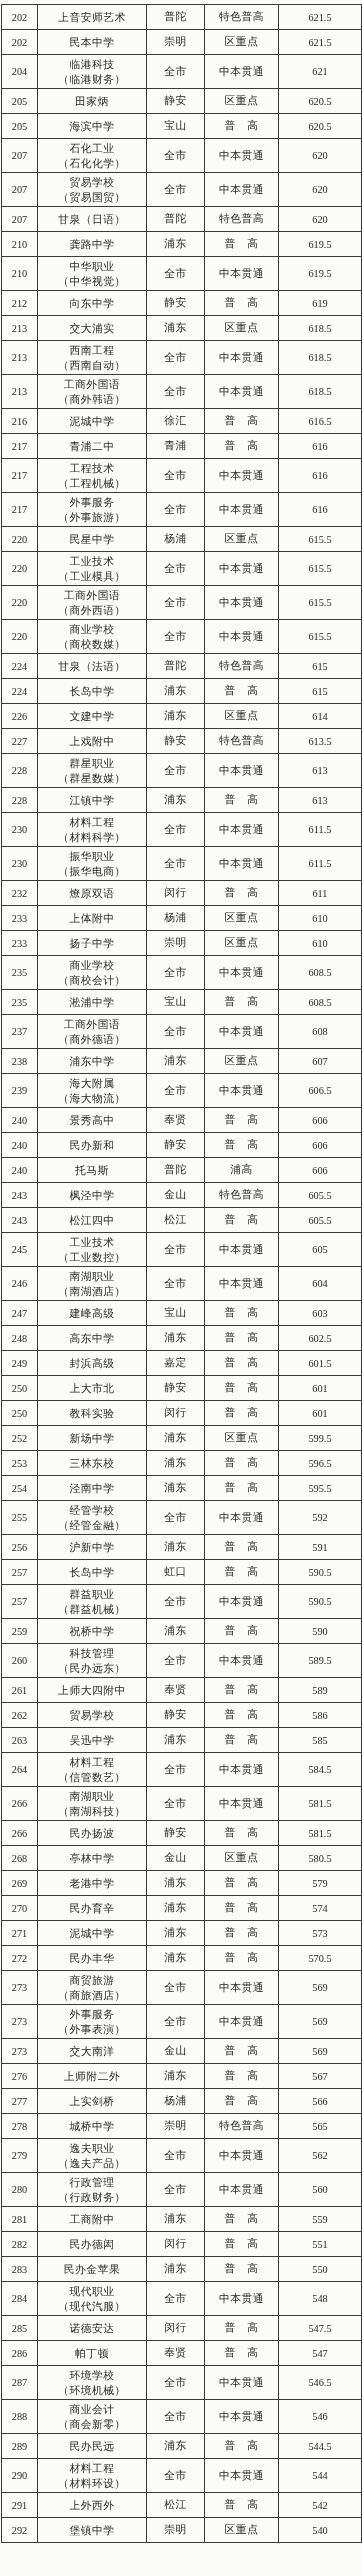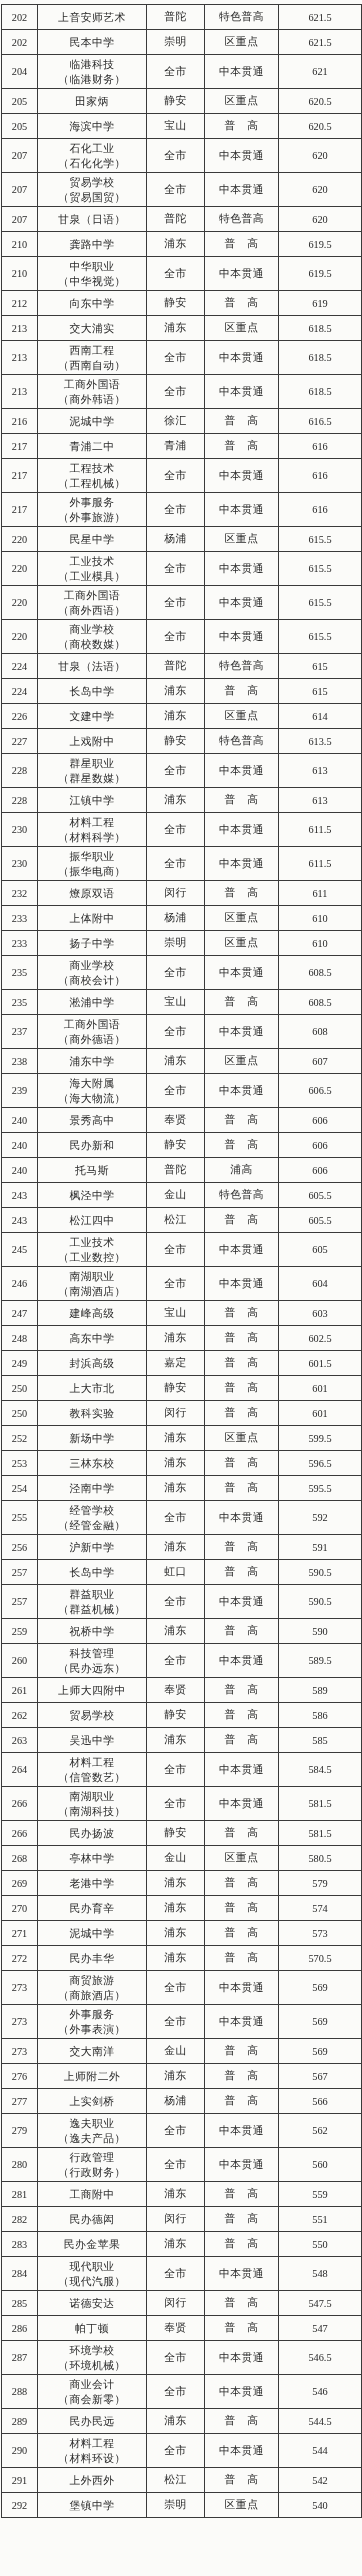--- a/index.html
+++ b/index.html
@@ -744,20 +744,29 @@
         </tr>
         <tr class="single">
           <td class="rank-cell">277</td>
           <td class="school-cell">
             <div class="school-line">上实剑桥</div>
           </td>
           <td class="district-cell">杨浦</td>
           <td class="type-cell">普　高</td>
           <td class="score-cell">566</td>
         </tr>
+        <tr class="single">
+          <td class="rank-cell">278</td>
+          <td class="school-cell">
+            <div class="school-line">城桥中学</div>
+          </td>
+          <td class="district-cell">崇明</td>
+          <td class="type-cell">特色普高</td>
+          <td class="score-cell">565</td>
+        </tr>
         <tr class="double">
           <td class="rank-cell">279</td>
           <td class="school-cell">
             <div class="school-line">逸夫职业</div>
             <div class="school-line">（逸夫产品）</div>
           </td>
           <td class="district-cell">全市</td>
           <td class="type-cell">中本贯通</td>
           <td class="score-cell">562</td>
         </tr>

